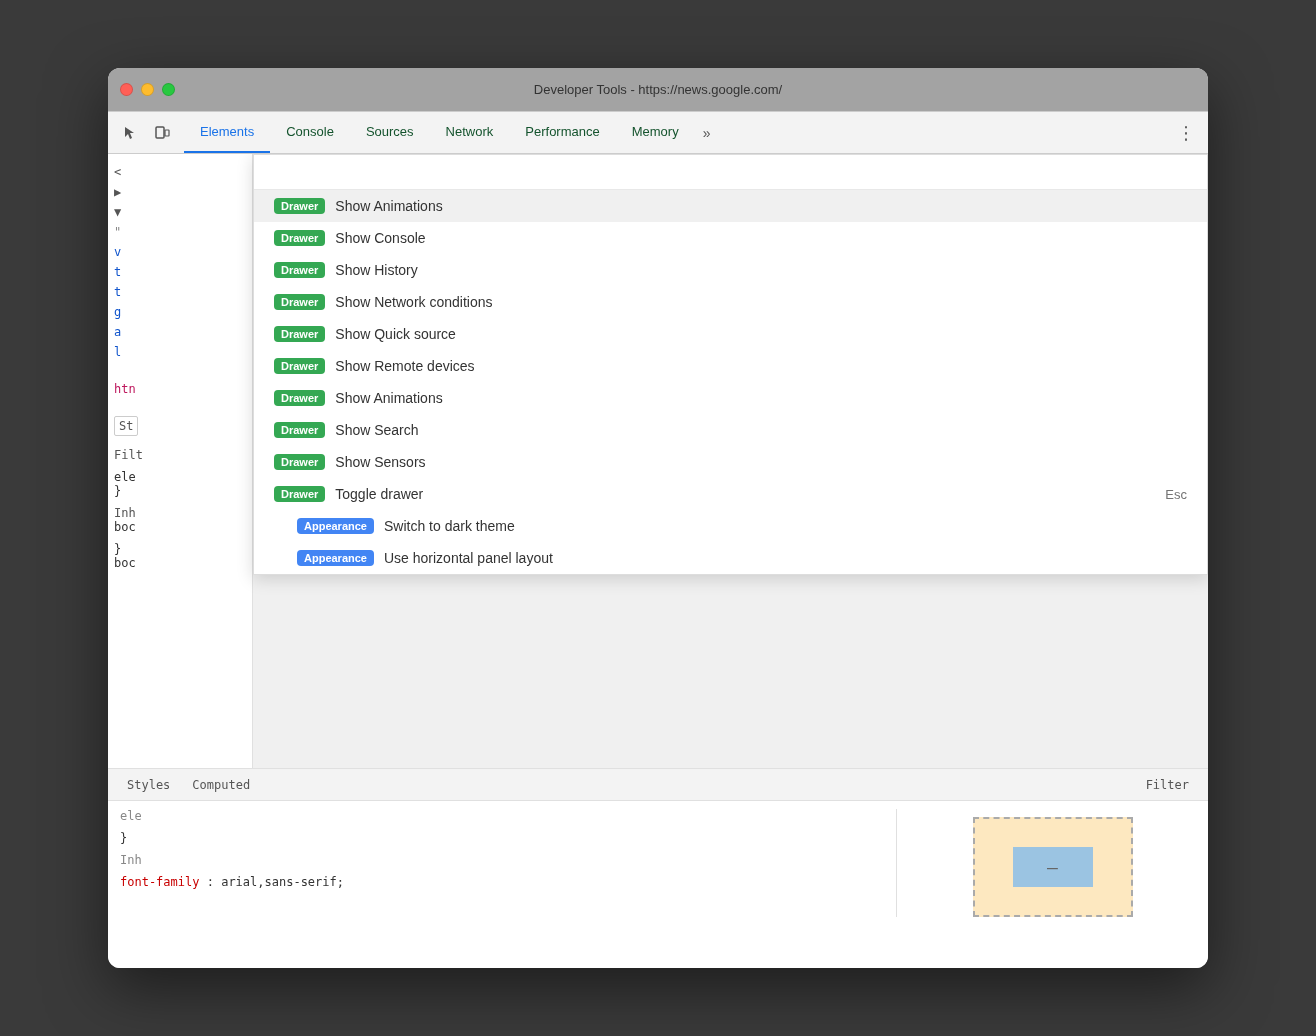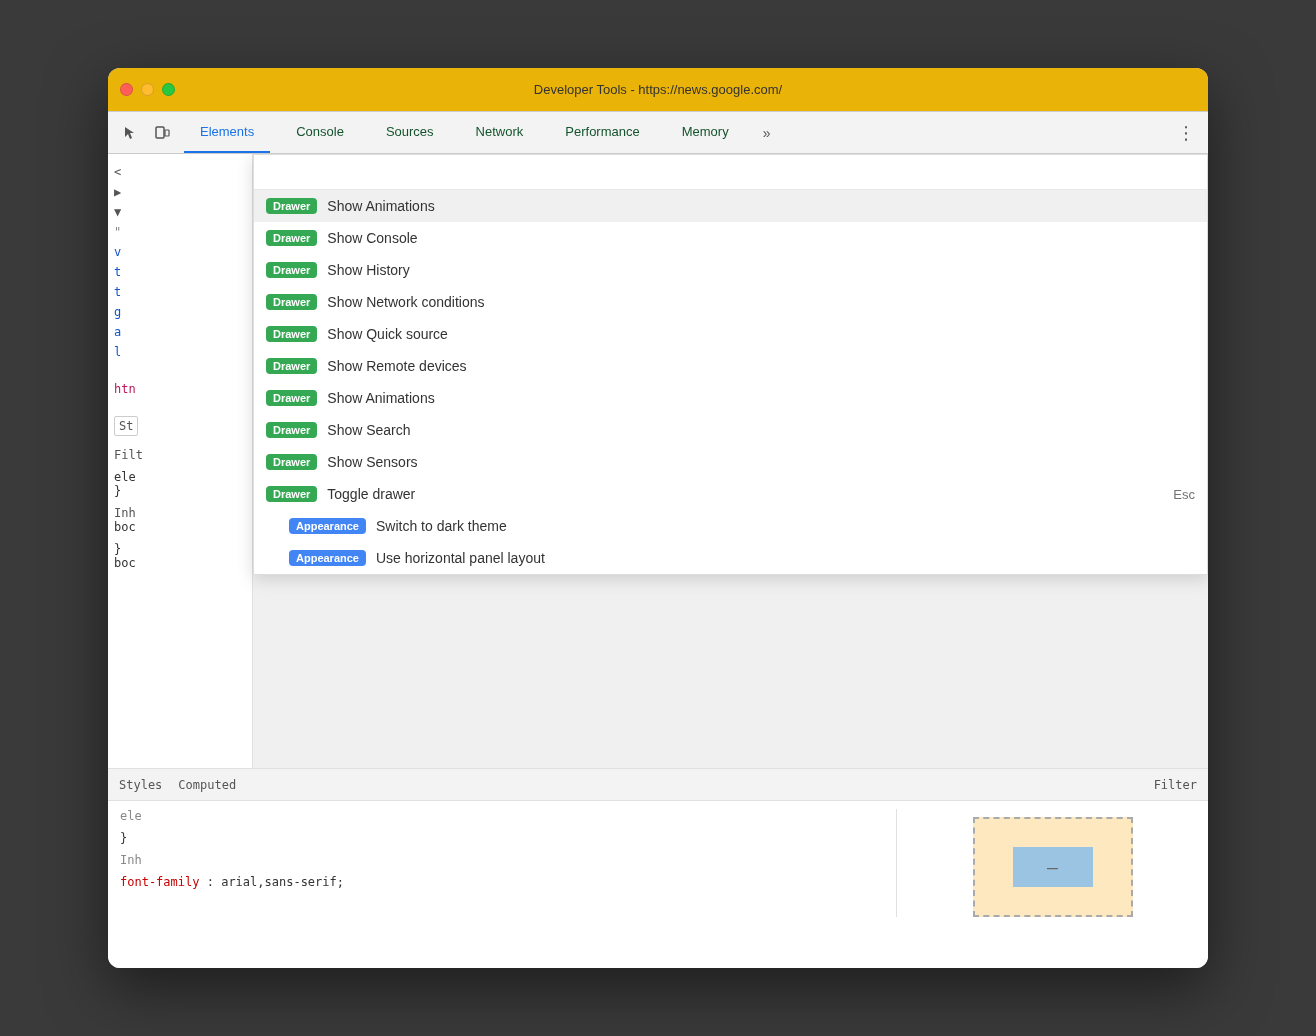--- a/index.html
+++ b/index.html
@@ -19,21 +19,21 @@
       background: #f0f0f0;
       border-radius: 12px;
       box-shadow: 0 20px 60px rgba(0,0,0,0.5);
       overflow: hidden;
       display: flex;
       flex-direction: column;
     }
 
     
     .title-bar {
-      background: #eab308;
+      background: #a3a3a3;
       border-bottom: 1px solid #ccc;
       height: 44px;
       display: flex;
       align-items: center;
       padding: 0 12px;
       position: relative;
       flex-shrink: 0;
     }
 
     .traffic-lights {
@@ -91,21 +91,20 @@
       justify-content: center;
       border-radius: 4px;
       color: #555;
       font-size: 16px;
     }
 
     .tab-bar {
       display: flex;
       align-items: center;
       height: 100%;
-      gap: 10px;
     }
 
     .tab {
       padding: 0 16px;
       height: 100%;
       display: flex;
       align-items: center;
       font-size: 13px;
       color: #14532d;
       cursor: pointer;
@@ -201,21 +200,21 @@
     }
 
     .command-list {
       list-style: none;
       overflow-y: auto;
     }
 
     .command-item {
       display: flex;
       align-items: center;
-      padding: 8px 12px;
+      padding: 8px 20px;
       cursor: pointer;
       gap: 10px;
       position: relative;
     }
 
     .command-item:first-child {
       background: #f0f0f0;
     }
 
     .command-badge {
@@ -253,22 +252,22 @@
       overflow: hidden;
       flex-shrink: 0;
     }
 
     .bottom-toolbar {
       height: 32px;
       background: #f3f3f3;
       border-bottom: 1px solid #e0e0e0;
       display: flex;
       align-items: center;
-      padding: 0 4px;
-      gap: 2px;
+      padding: 0 12px;
+      gap: 8px;
     }
 
     .bottom-btn {
       font-size: 12px;
       color: #555;
       cursor: pointer;
       padding: 2px 6px;
       border-radius: 3px;
       border: 1px solid transparent;
     }

